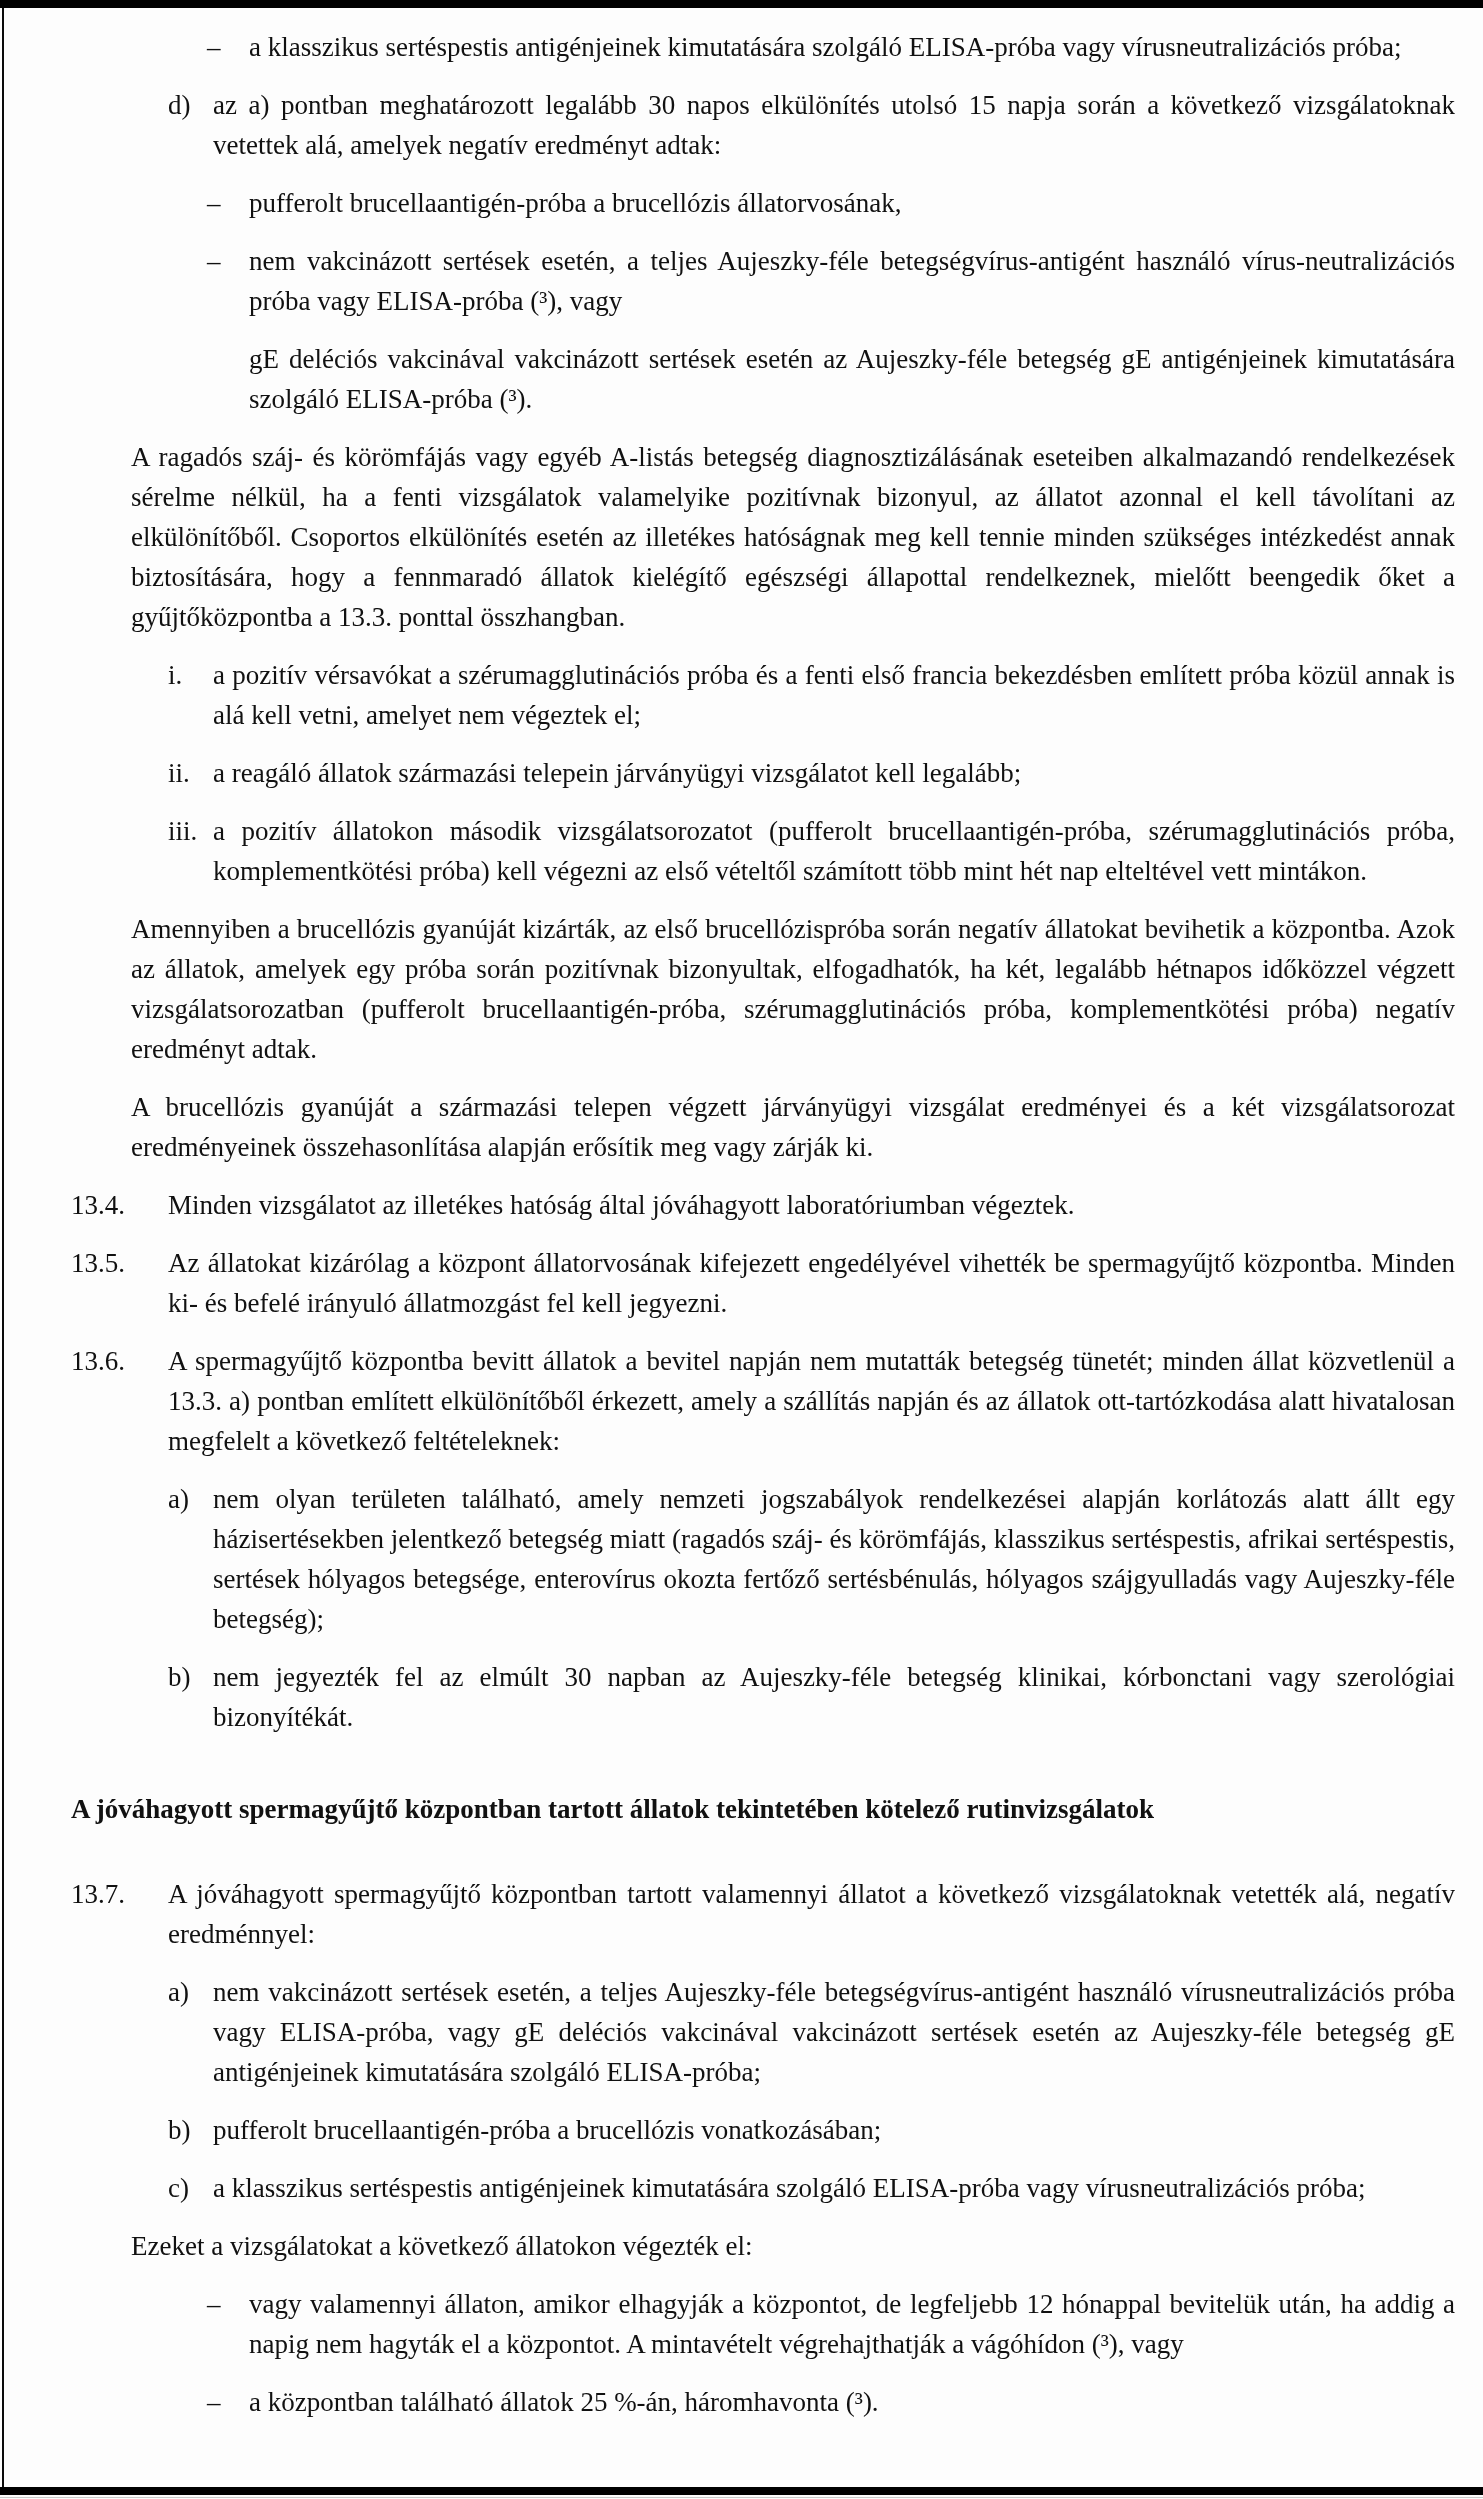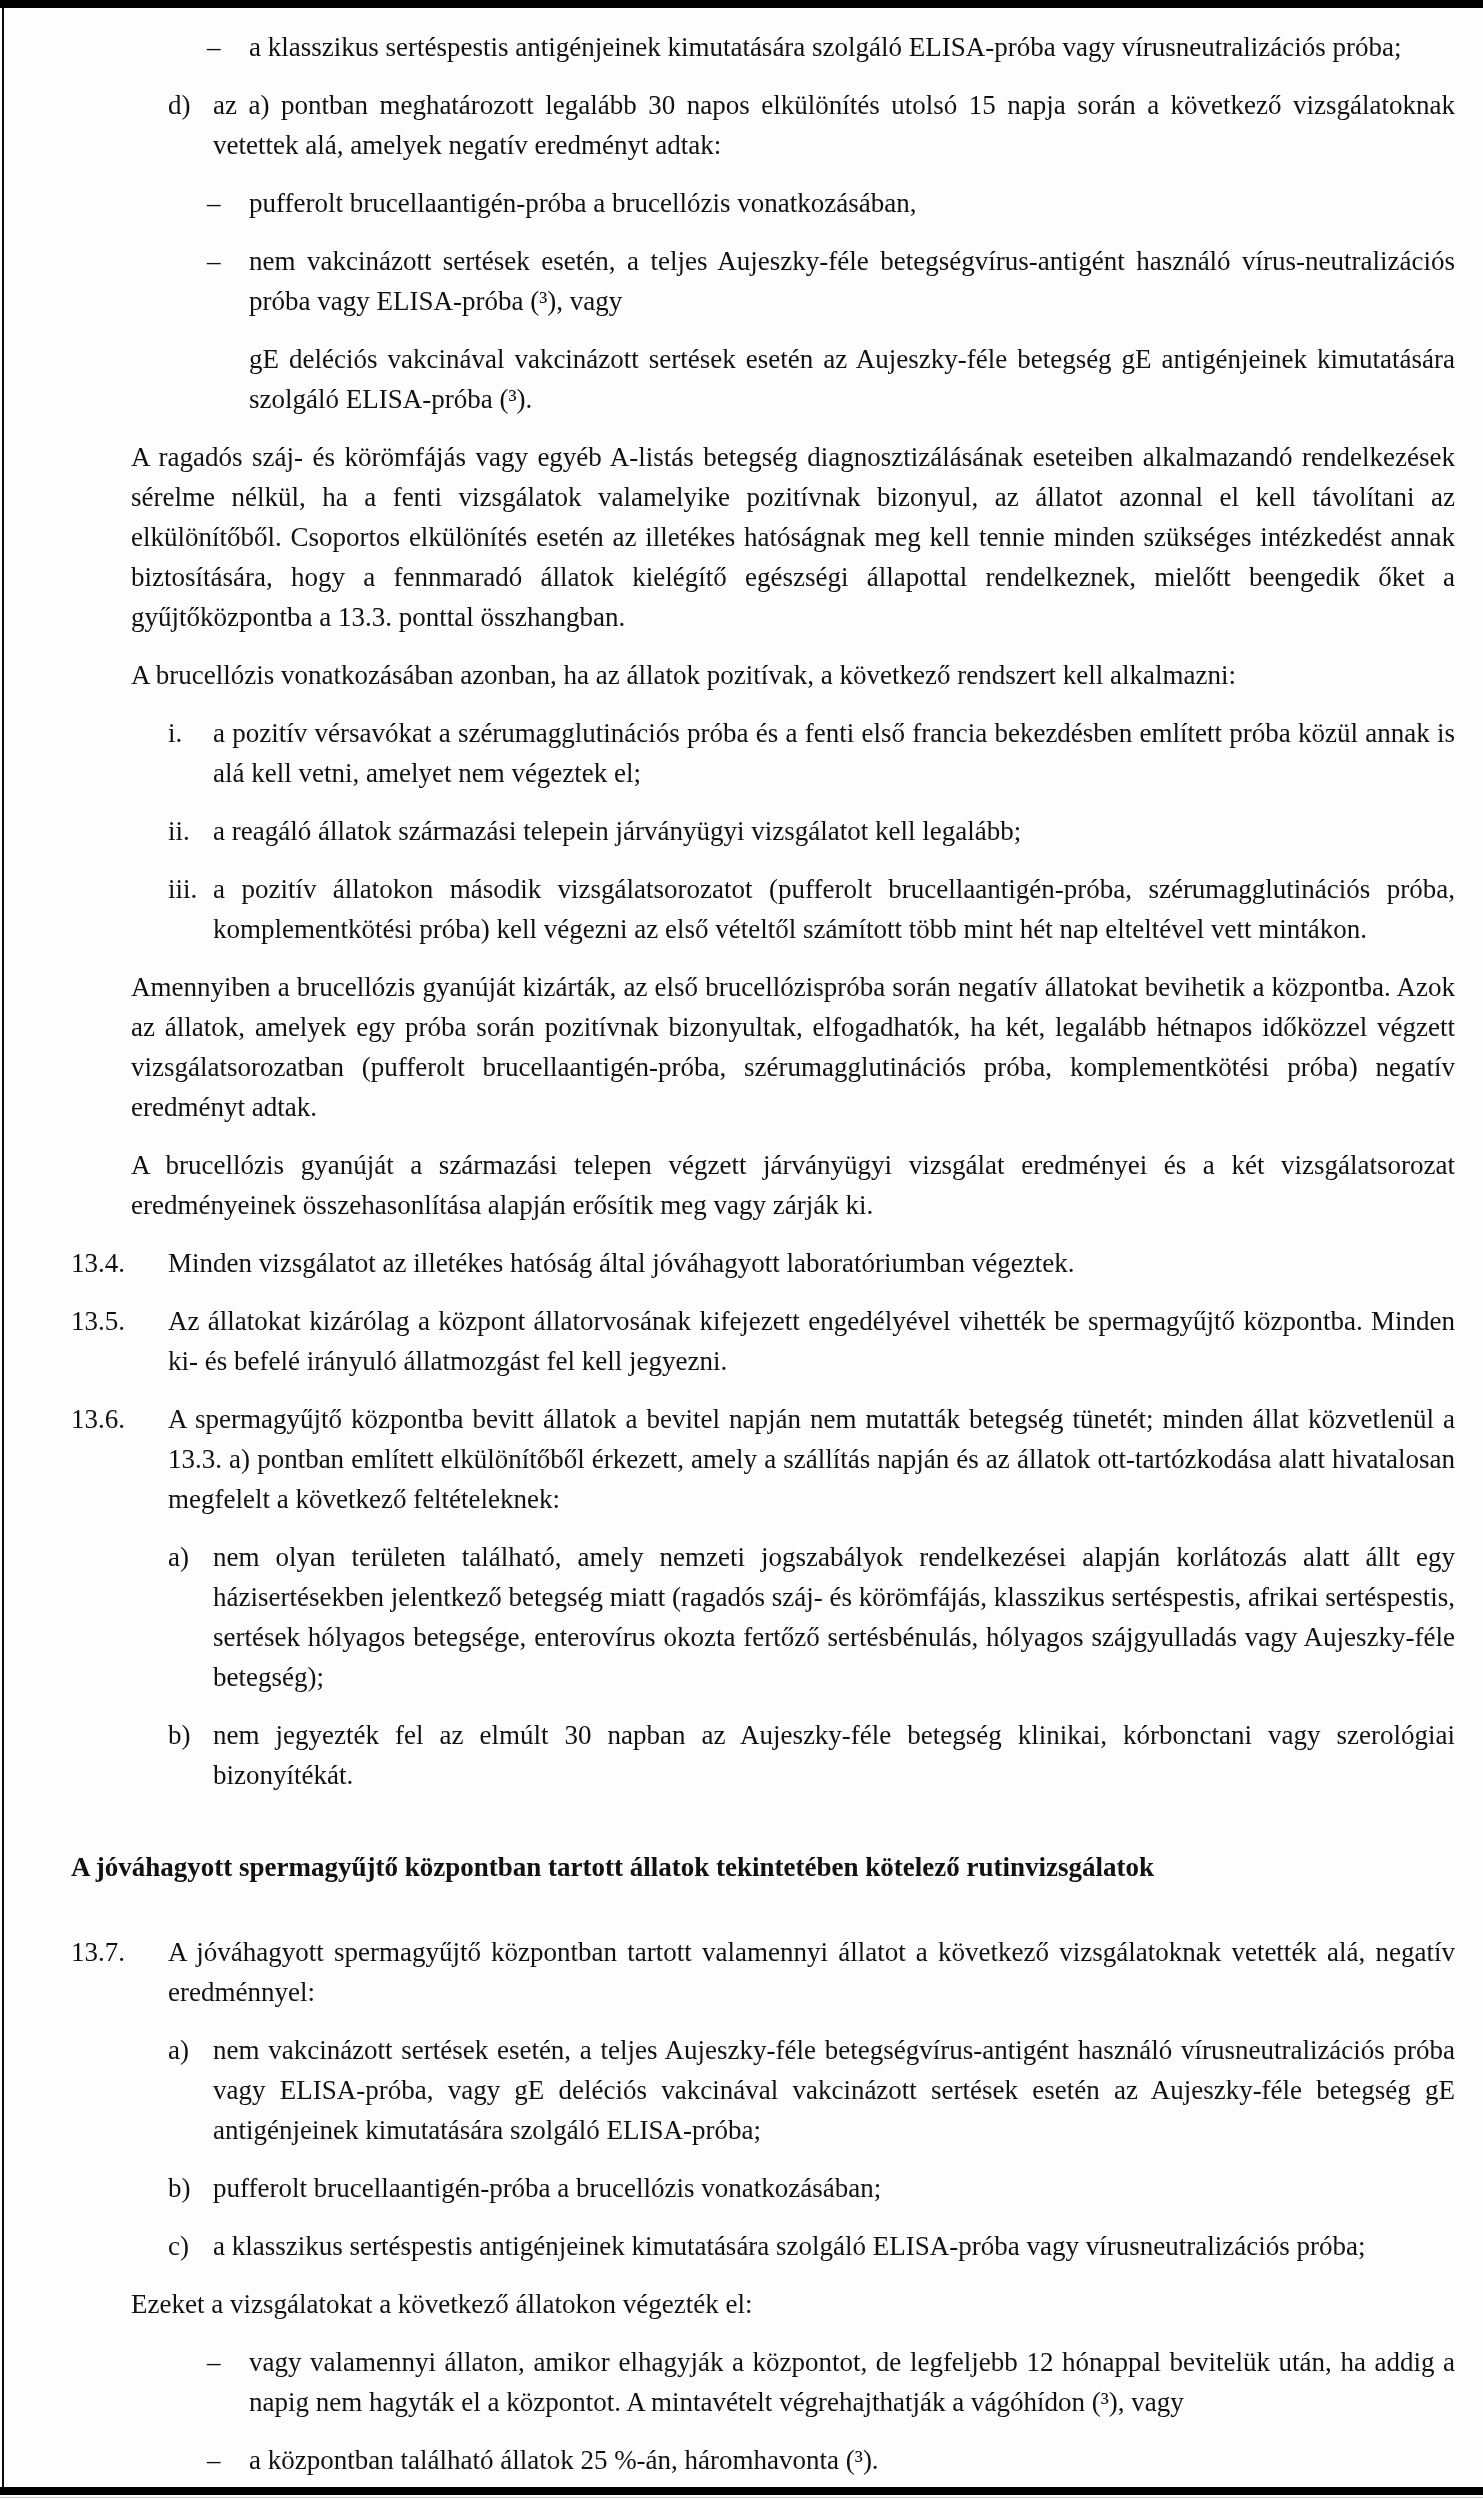--- a/index.html
+++ b/index.html
@@ -95,39 +95,36 @@
       <div class="txt">a klasszikus sertéspestis antigénjeinek kimutatására szolgáló ELISA-próba vagy vírusneutralizációs próba;</div>
     </div>
 
     <div class="b li1">
       <span class="lbl">d)</span>
       <div class="txt">az a) pontban meghatározott legalább 30 napos elkülönítés utolsó 15 napja során a következő vizsgálatoknak vetettek alá, amelyek negatív eredményt adtak:</div>
     </div>
 
     <div class="b d2">
       <span class="lbl">–</span>
-      <div class="txt">pufferolt brucellaantigén-próba a brucellózis vonatkozásában,</div>
+      <div class="txt">pufferolt brucellaantigén-próba a brucellózis állatorvosának,</div>
     </div>
 
     <div class="b d2">
       <span class="lbl">–</span>
       <div class="txt">nem vakcinázott sertések esetén, a teljes Aujeszky-féle betegségvírus-antigént használó vírus-neutralizációs próba vagy ELISA-próba (³), vagy</div>
     </div>
 
     <div class="b p2">
       <div class="txt">gE deléciós vakcinával vakcinázott sertések esetén az Aujeszky-féle betegség gE antigénjeinek kimutatására szolgáló ELISA-próba (³).</div>
     </div>
 
     <div class="b p1">
       <div class="txt">A ragadós száj- és körömfájás vagy egyéb A-listás betegség diagnosztizálásának eseteiben alkalmazandó rendelkezések sérelme nélkül, ha a fenti vizsgálatok valamelyike pozitívnak bizonyul, az állatot azonnal el kell távolítani az elkülönítőből. Csoportos elkülönítés esetén az illetékes hatóságnak meg kell tennie minden szükséges intézkedést annak biztosítására, hogy a fennmaradó állatok kielégítő egészségi állapottal rendelkeznek, mielőtt beengedik őket a gyűjtőközpontba a 13.3. ponttal összhangban.</div>
     </div>
 
-    <div class="b p1">
-      <div class="txt">A brucellózis vonatkozásában azonban, ha az állatok pozitívak, a következő rendszert kell alkalmazni:</div>
-    </div>
 
     <div class="b li1">
       <span class="lbl">i.</span>
       <div class="txt">a pozitív vérsavókat a szérumagglutinációs próba és a fenti első francia bekezdésben említett próba közül annak is alá kell vetni, amelyet nem végeztek el;</div>
     </div>
 
     <div class="b li1">
       <span class="lbl">ii.</span>
       <div class="txt">a reagáló állatok származási telepein járványügyi vizsgálatot kell legalább;</div>
     </div>

